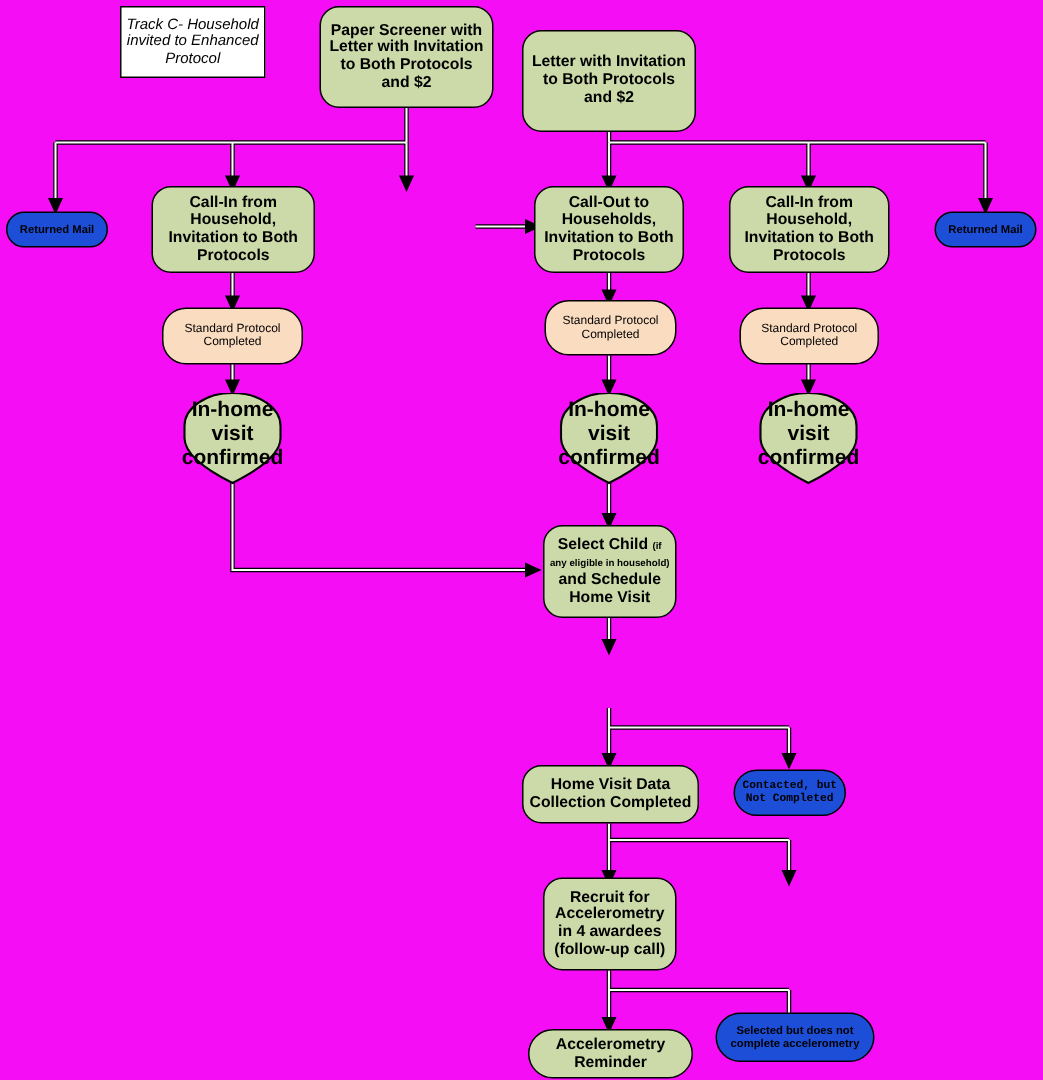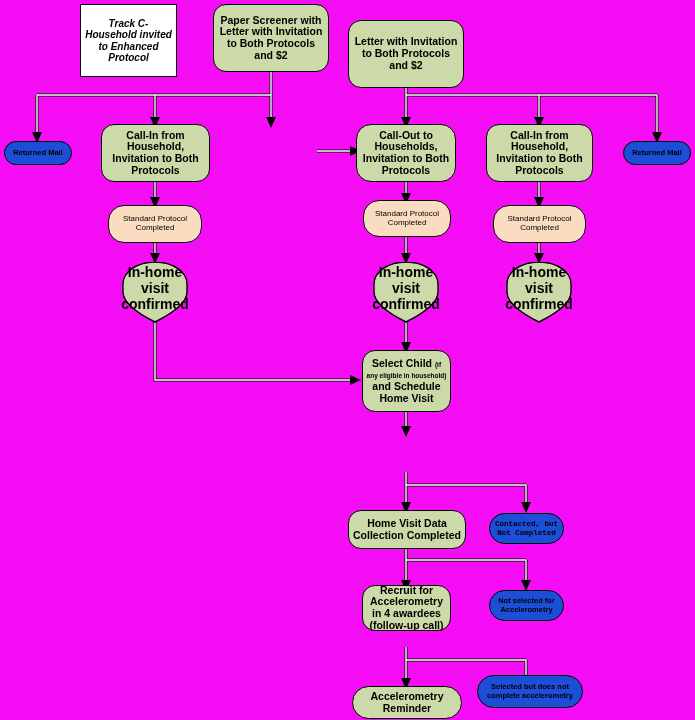--- a/index.html
+++ b/index.html
@@ -175,42 +175,42 @@
       <polygon points="406,437 401,426 411,426"></polygon>
       <polygon points="406,513 401,502 411,502"></polygon>
       <polygon points="526,513 521,502 531,502"></polygon>
       <polygon points="406,591 401,580 411,580"></polygon>
       <polygon points="526,591 521,580 531,580"></polygon>
       <polygon points="406,689 401,678 411,678"></polygon>
       <polygon points="526,689 521,678 531,678"></polygon>
     </g>
   </svg>
 
-  <div class="node shape-rect fill-white t-title" style="left:80px; top:4px; width:97px; height:73px;font-weight:bold;">
+  <div class="node shape-rect fill-white t-title" style="left:80px; top:4px; width:97px; height:48px;">
     <span class="lbl">Track C- Household invited to Enhanced Protocol</span>
   </div>
 
   <div class="node shape-round fill-green t-med" style="left:213px; top:4px; width:116px; height:68px;">
     <span class="lbl">Paper Screener with Letter with Invitation to Both Protocols and $2</span>
   </div>
 
   <div class="node shape-round fill-green t-med" style="left:348px; top:4px; width:116px; height:68px;margin-top:16px;">
     <span class="lbl">Letter with Invitation to Both Protocols and $2</span>
   </div>
 
   <div class="node shape-stadium fill-gray t-gray" style="left:4px; top:141px; width:68px; height:24px;">
     <span class="lbl">Returned Mail</span>
   </div>
 
   <div class="node shape-round fill-green t-med" style="left:101px; top:124px; width:109px; height:58px;">
     <span class="lbl">Call-In from Household, Invitation to Both Protocols</span>
   </div>
 
 
-  <div class="node shape-round fill-green t-med" style="left:356px; top:124px; width:100px; height:58px;border-radius:15px;">
+  <div class="node shape-round fill-green t-med" style="left:356px; top:124px; width:100px; height:58px;">
     <span class="lbl">Call-Out to Households, Invitation to Both Protocols</span>
   </div>
 
   <div class="node shape-round fill-green t-med" style="left:486px; top:124px; width:107px; height:58px;">
     <span class="lbl">Call-In from Household, Invitation to Both Protocols</span>
   </div>
 
   <div class="node shape-stadium fill-gray t-gray" style="left:623px; top:141px; width:68px; height:24px;">
     <span class="lbl">Returned Mail</span>
   </div>
@@ -258,27 +258,24 @@
 
 
   <div class="node shape-round fill-green t-med" style="left:348px; top:510px; width:118px; height:39px;">
     <span class="lbl">Home Visit Data Collection Completed</span>
   </div>
 
   <div class="node shape-round-sm fill-gray t-gray" style="left:489px; top:513px; width:75px; height:31px;font-family:Liberation Mono, monospace;">
     <span class="lbl">Contacted, but Not Completed</span>
   </div>
 
-  <div class="node shape-round fill-green t-med" style="left:362px; top:585px; width:89px; height:46px;">
+  <div class="node shape-round fill-green t-med" style="left:362px; top:585px; width:89px; height:62px;">
     <span class="lbl">Recruit for Accelerometry in 4 awardees (follow-up call)</span>
   </div>
 
-  <div class="node shape-round-sm fill-gray t-gray" style="left:489px; top:590px; width:75px; height:31px;">
-    <span class="lbl">Not selected for Accelerometry</span>
-  </div>
 
   <div class="node shape-stadium fill-green t-med" style="left:352px; top:686px; width:110px; height:33px;">
     <span class="lbl">Accelerometry Reminder</span>
   </div>
 
   <div class="node shape-stadium fill-gray t-gray" style="left:477px; top:675px; width:106px; height:33px;">
     <span class="lbl">Selected but does not complete accelerometry</span>
   </div>
 
 </div>

